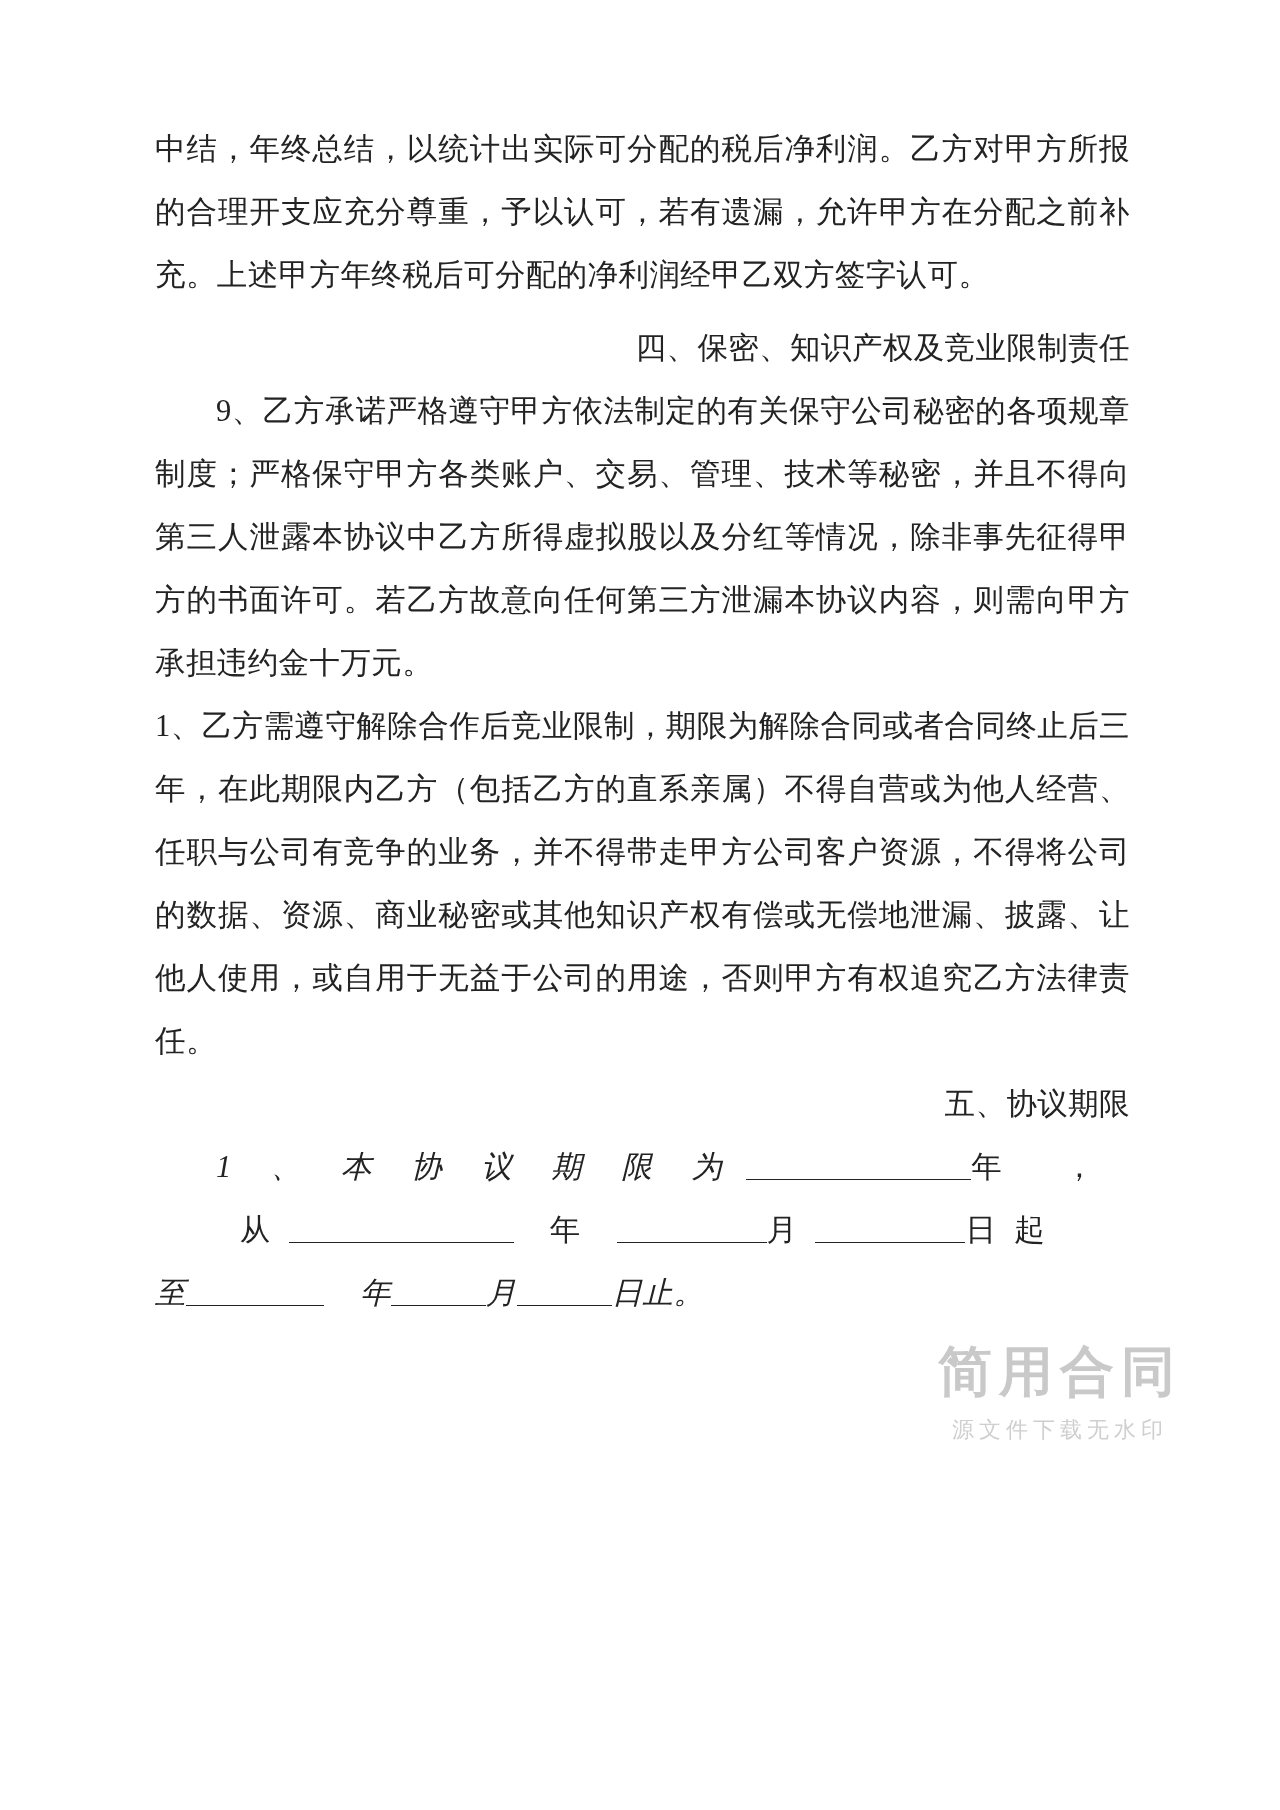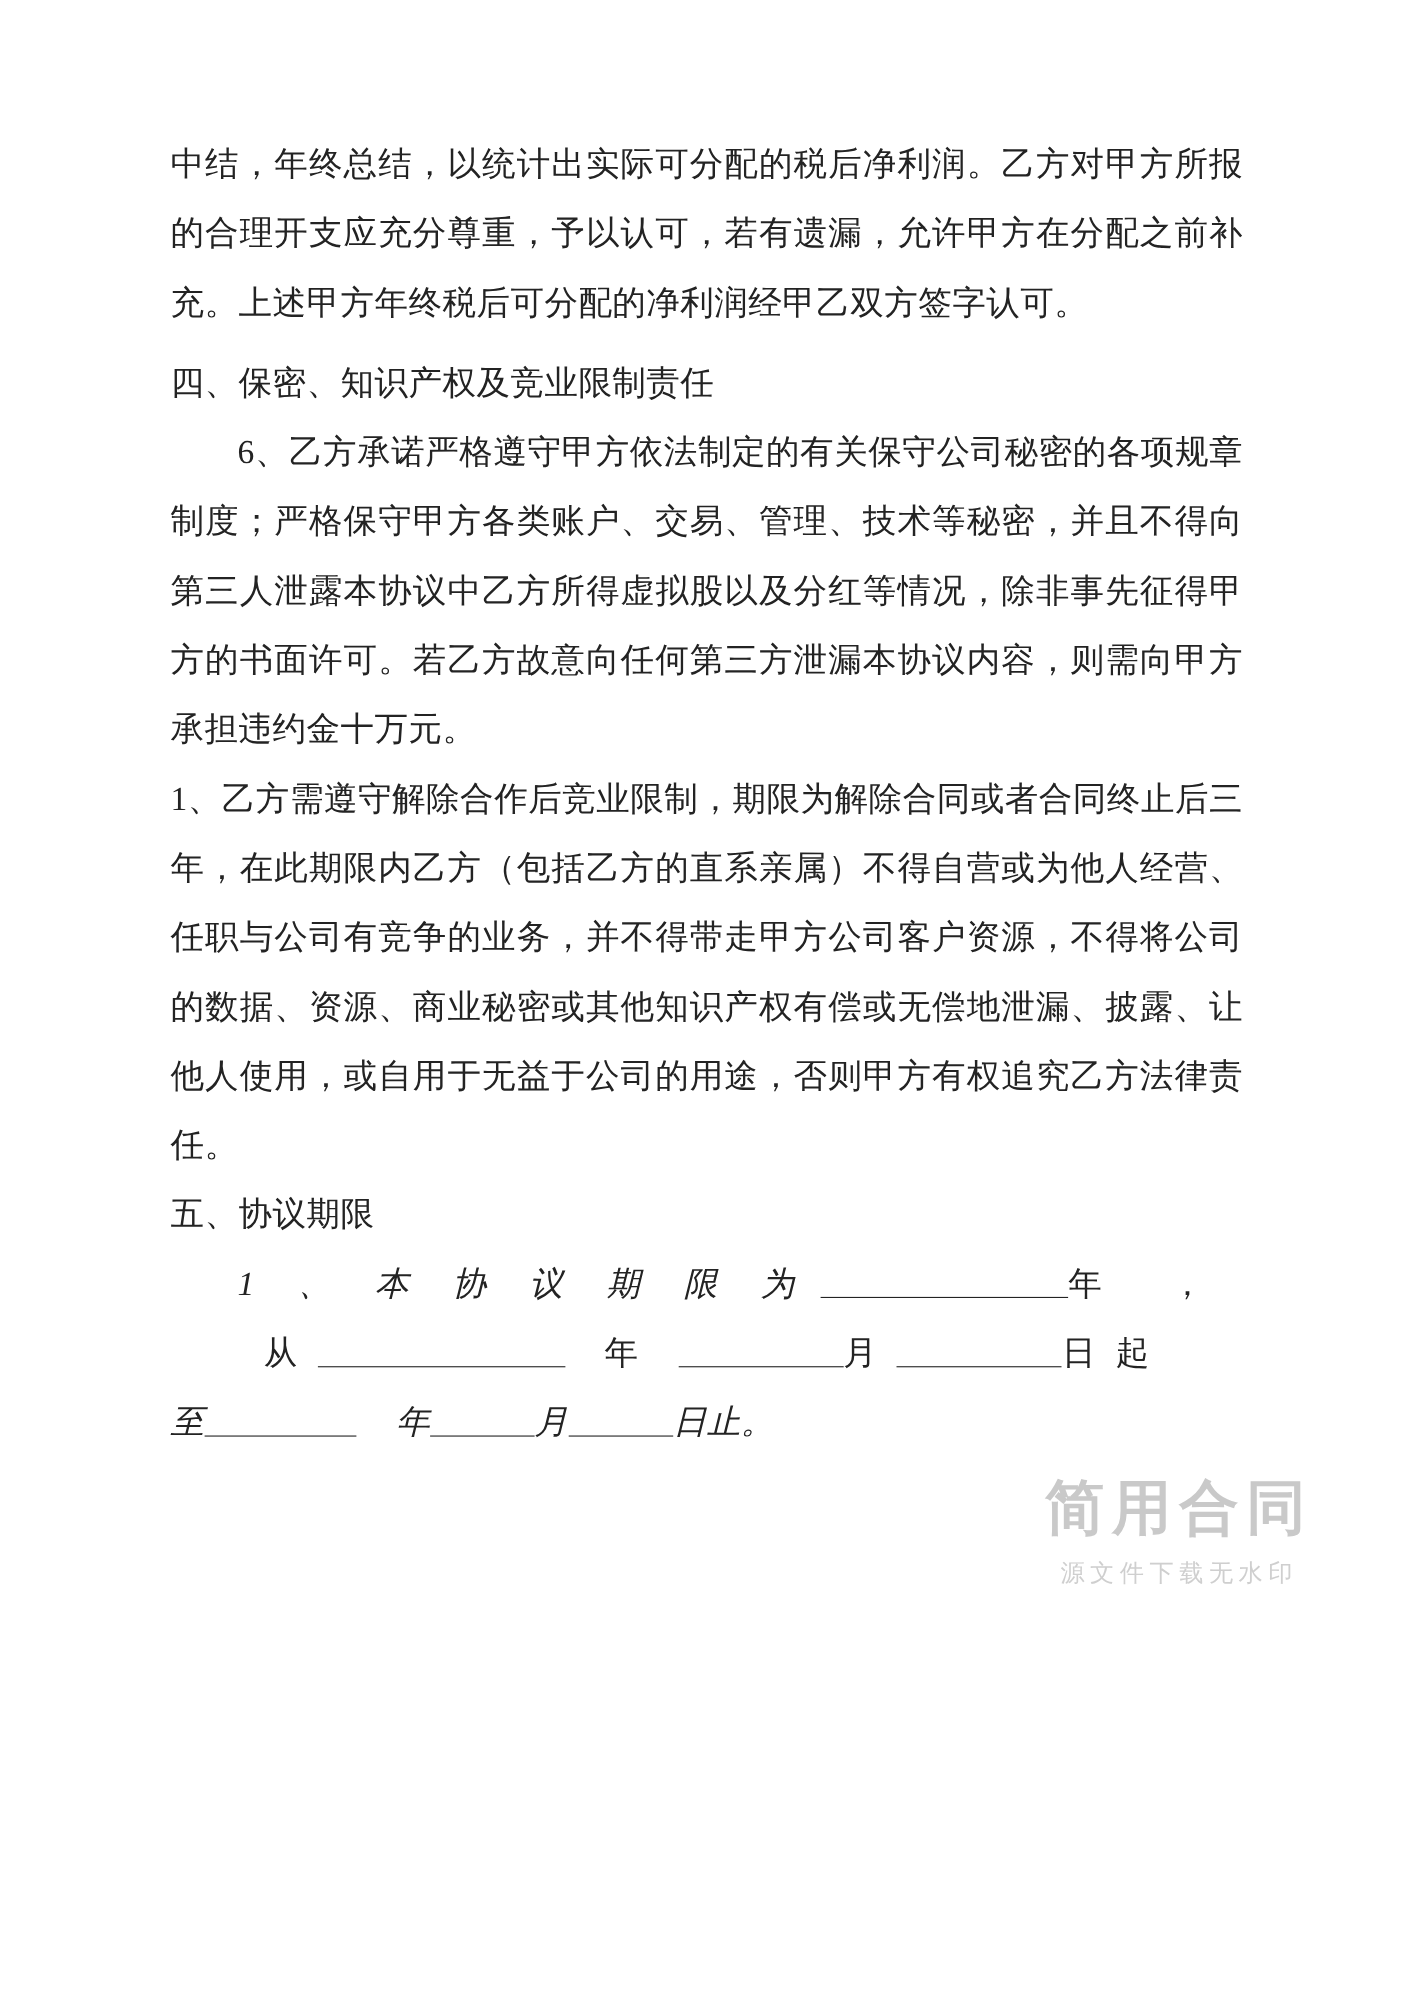--- a/index.html
+++ b/index.html
@@ -41,21 +41,21 @@
   }
   .para.indent2 {
     text-indent: 2em;
   }
   .heading {
     font-size: 30.5px;
     line-height: 63px;
     letter-spacing: 0.4px;
     color: #232323;
     margin: 0;
-    text-align: left;
+    text-align: right;
   }
   .gap-sm { height: 10px; }
 
   
   .blank {
     display: inline-block;
     border-bottom: 1.6px solid #232323;
     vertical-align: -3px;
     height: 28px;
   }
@@ -87,21 +87,21 @@
   }
   .term-line-2 { white-space: nowrap; text-align: center; }
   .term-line-3 { white-space: nowrap; font-style: italic; }
   .sp-sm { display: inline-block; width: 18px; }
   .sp-md { display: inline-block; width: 36px; }
   .sp-lg { display: inline-block; width: 62px; }
 
   
   .watermark {
     position: absolute;
-    right: 86px;
+    right: 98px;
     bottom: 238px;
     z-index: 1;
     text-align: center;
     user-select: none;
     pointer-events: none;
   }
   .wm-main {
     font-size: 54px;
     font-weight: bold;
     color: #c9c9c9;
@@ -125,21 +125,21 @@
 <div class="page">
 
   <div class="doc-body">
 
     <p class="para">中结，年终总结，以统计出实际可分配的税后净利润。乙方对甲方所报的合理开支应充分尊重，予以认可，若有遗漏，允许甲方在分配之前补充。上述甲方年终税后可分配的净利润经甲乙双方签字认可。</p>
 
     <div class="gap-sm"></div>
 
     <p class="heading">四、保密、知识产权及竞业限制责任</p>
 
-    <p class="para indent2">6、乙方承诺严格遵守甲方依法制定的有关保守公司秘密的各项规章制度；严格保守甲方各类账户、交易、管理、技术等秘密，并且不得向第三人泄露本协议中乙方所得虚拟股以及分红等情况，除非事先征得甲方的书面许可。若乙方故意向任何第三方泄漏本协议内容，则需向甲方承担违约金十万元。</p>
+    <p class="para indent2">9、乙方承诺严格遵守甲方依法制定的有关保守公司秘密的各项规章制度；严格保守甲方各类账户、交易、管理、技术等秘密，并且不得向第三人泄露本协议中乙方所得虚拟股以及分红等情况，除非事先征得甲方的书面许可。若乙方故意向任何第三方泄漏本协议内容，则需向甲方承担违约金十万元。</p>
 
 
     <p class="para">1、乙方需遵守解除合作后竞业限制，期限为解除合同或者合同终止后三年，在此期限内乙方（包括乙方的直系亲属）不得自营或为他人经营、任职与公司有竞争的业务，并不得带走甲方公司客户资源，不得将公司的数据、资源、商业秘密或其他知识产权有偿或无偿地泄漏、披露、让他人使用，或自用于无益于公司的用途，否则甲方有权追究乙方法律责任。</p>
 
     <p class="heading">五、协议期限</p>
 
     <div class="term-line-1">
       <span class="spread">1 、 本 协 议 期 限 为</span>
       <span class="blank b-w2"></span><span>年</span><span class="sp-lg"></span><span>，</span>
     </div>

